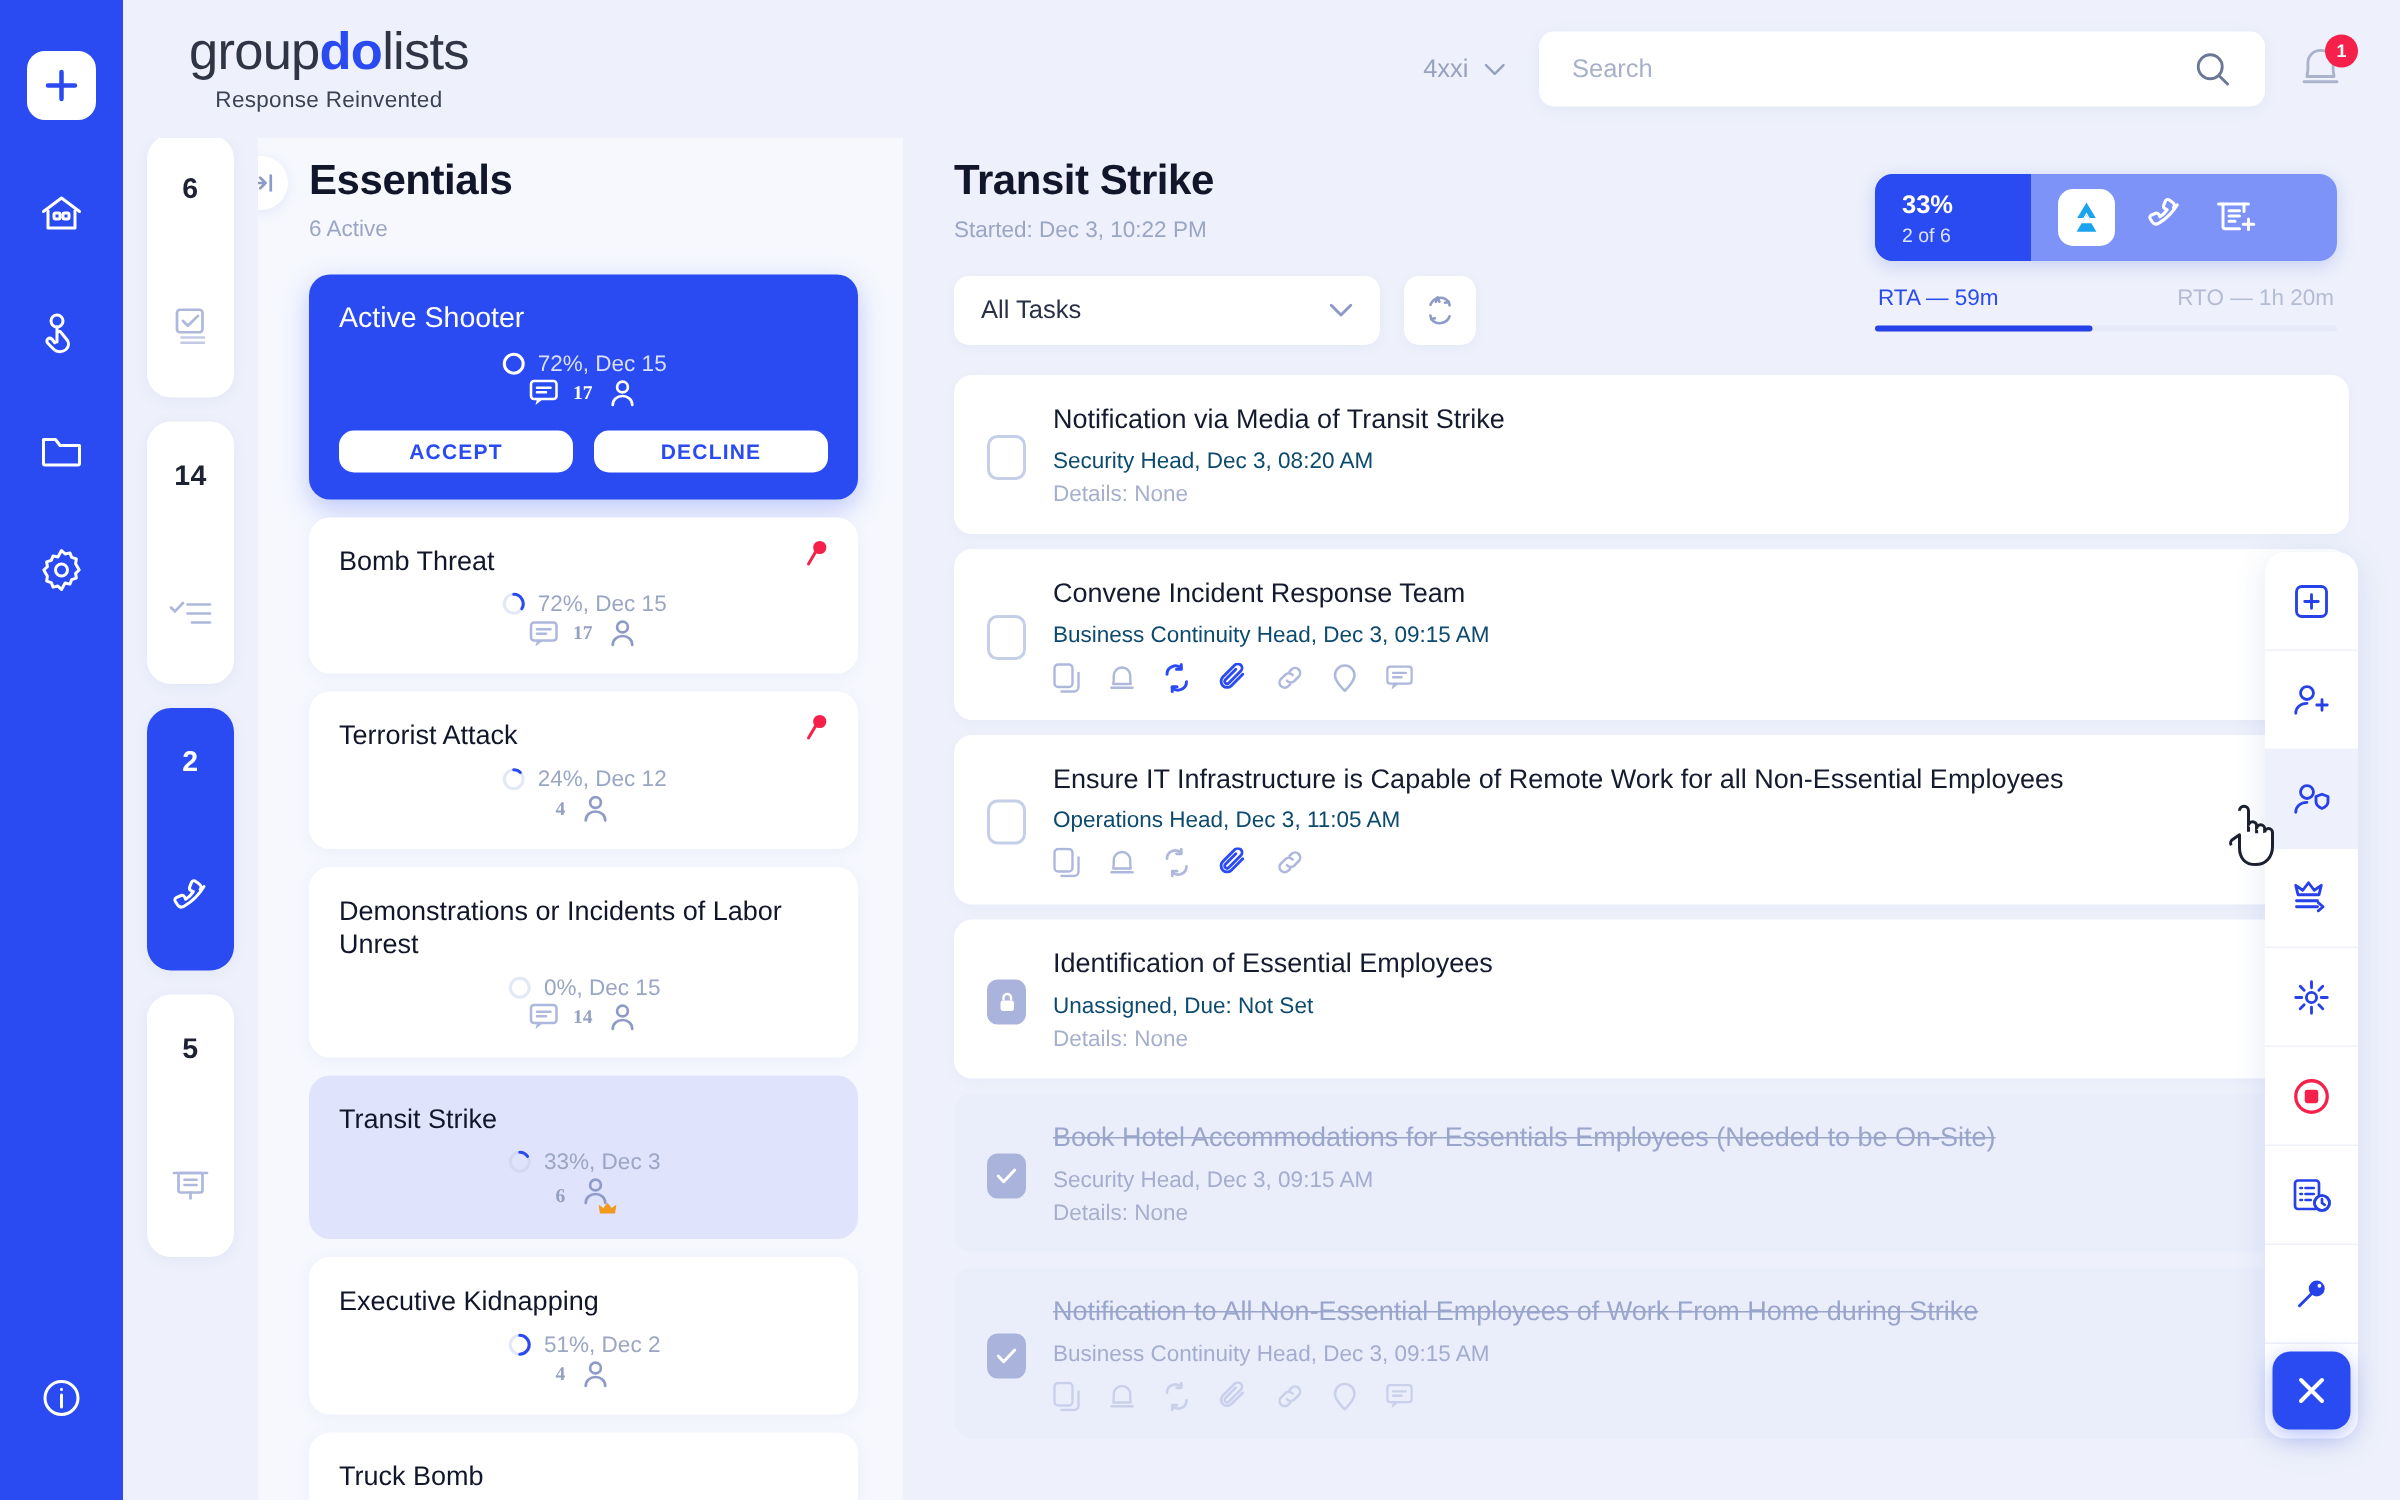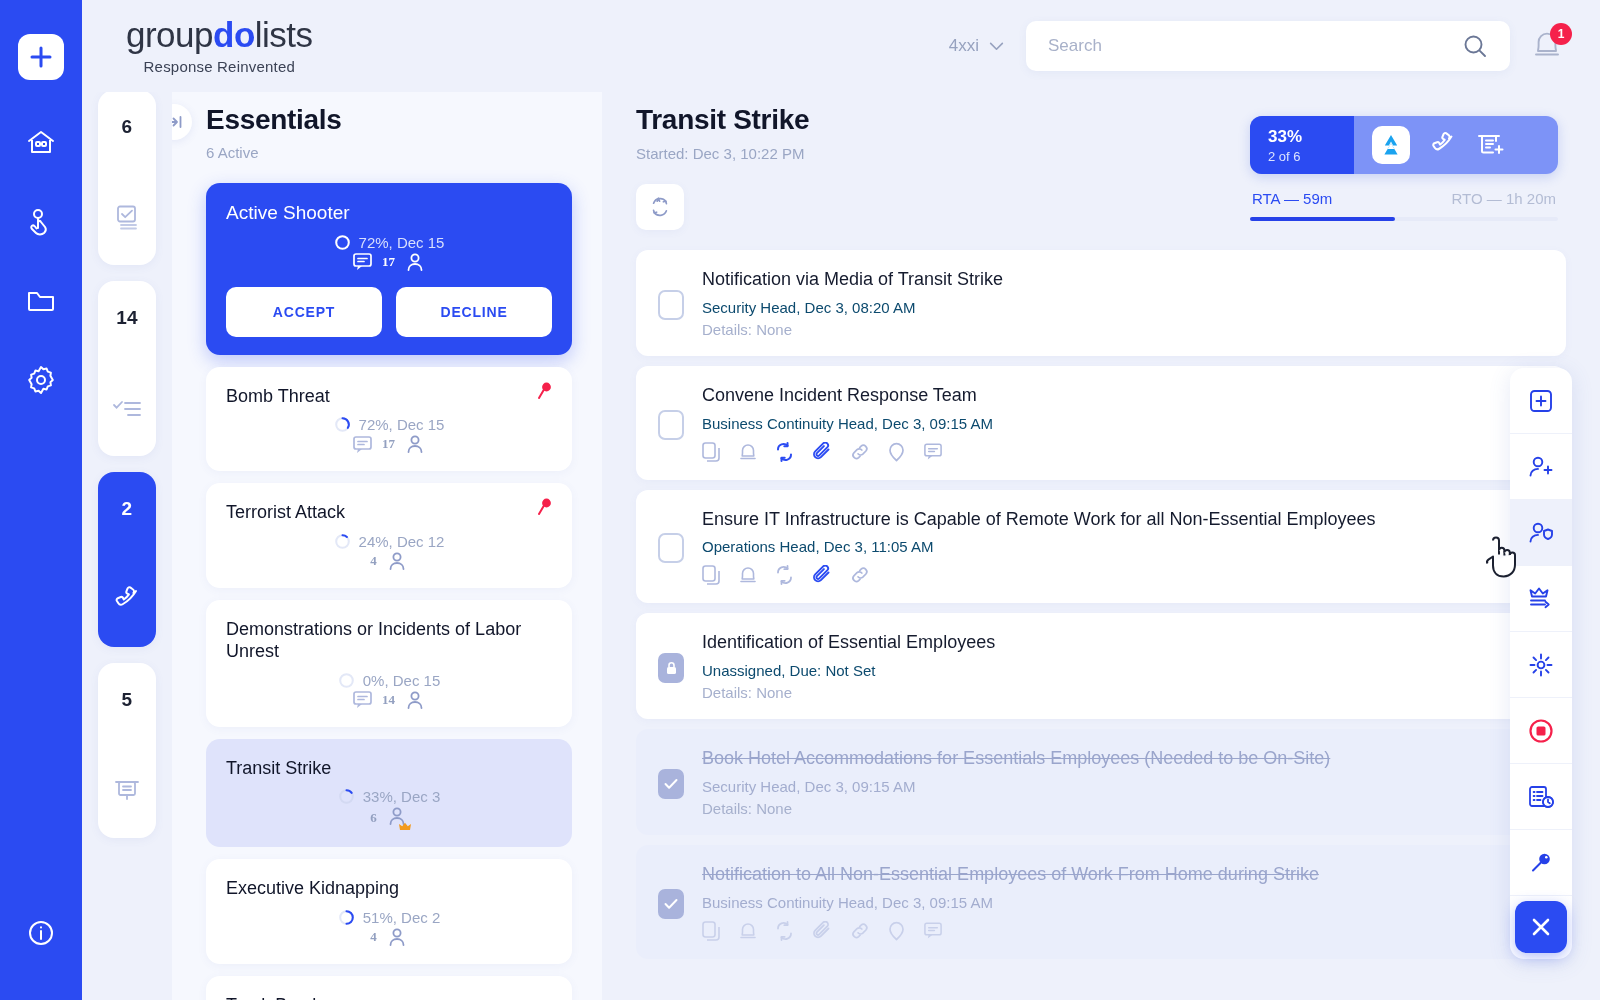--- a/index.html
+++ b/index.html
@@ -73,21 +73,21 @@
     flex-direction: column;
   }
   .meta-left { display: flex; align-items: center; gap: 8px; font-size: 15px; color: #9aa6c4; }
   .card.featured .meta-left { color: #d8dffd; }
   .meta-right { display: flex; align-items: center; gap: 9px; }
   .cnt { font-size: 13px; color: #93a0c0; font-weight: 600; font-family: Liberation Serif, serif; }
   .card.featured .cnt { color: #ffffff; }
   .pin { position: absolute; right: 20px; top: 15px; }
   .btnrow { display: flex; gap: 14px; margin-top: 14px; }
   .wbtn {
-    flex: 1; background: #ffffff; border-radius: 10px; height: 50px;
+    flex: 1; background: #ffffff; border-radius: 10px; height: 28px;
     display: flex; align-items: center; justify-content: center;
     color: #2b4bf2; font-size: 14px; font-weight: 700; letter-spacing: .8px;
   }
 
   
   .main { flex: 1; height: 1000px; position: relative; padding: 104px 0 0 34px; overflow: hidden; }
   .main-title { font-size: 28px; font-weight: 700; color: #11162a; letter-spacing: -.3px; }
   .main-sub { font-size: 15px; color: #9aa6c4; margin-top: 9px; }
   .filterrow { display: flex; align-items: center; gap: 16px; margin-top: 22px; }
   .select {
@@ -473,20 +473,26 @@
       </div>
 
     </div>
   </div>
 
   <div class="main">
     <div class="main-title">Transit Strike</div>
     <div class="main-sub">Started: Dec 3, 10:22 PM</div>
 
     <div class="filterrow">
+      <div class="select">
+        <span>All Tasks</span>
+        <svg width="16" height="10" viewBox="0 0 16 10" fill="none" stroke="#8e9bc8" stroke-width="2" stroke-linecap="round" stroke-linejoin="round">
+          <path d="M1.5 1.5L8 8l6.5-6.5"></path>
+        </svg>
+      </div>
       <div class="sortbtn">
         <svg width="24" height="24" viewBox="0 0 24 24" fill="none" stroke="#8e9bc8" stroke-width="1.7" stroke-linecap="round" stroke-linejoin="round">
           <path d="M9.2 6.2l1.2-3 1.2 3M9.6 5.1h1.7"></path>
           <path d="M5.6 8.2A7 7 0 0 1 17.8 6.4"></path>
             <path d="M18.4 8.6l-.6-2.4-2.4.6"></path>
           <path d="M18.4 15.8A7 7 0 0 1 6.2 17.6"></path>
             <path d="M5.6 15.4l.6 2.4 2.4-.6"></path>
         </svg>
       </div>
     </div>

